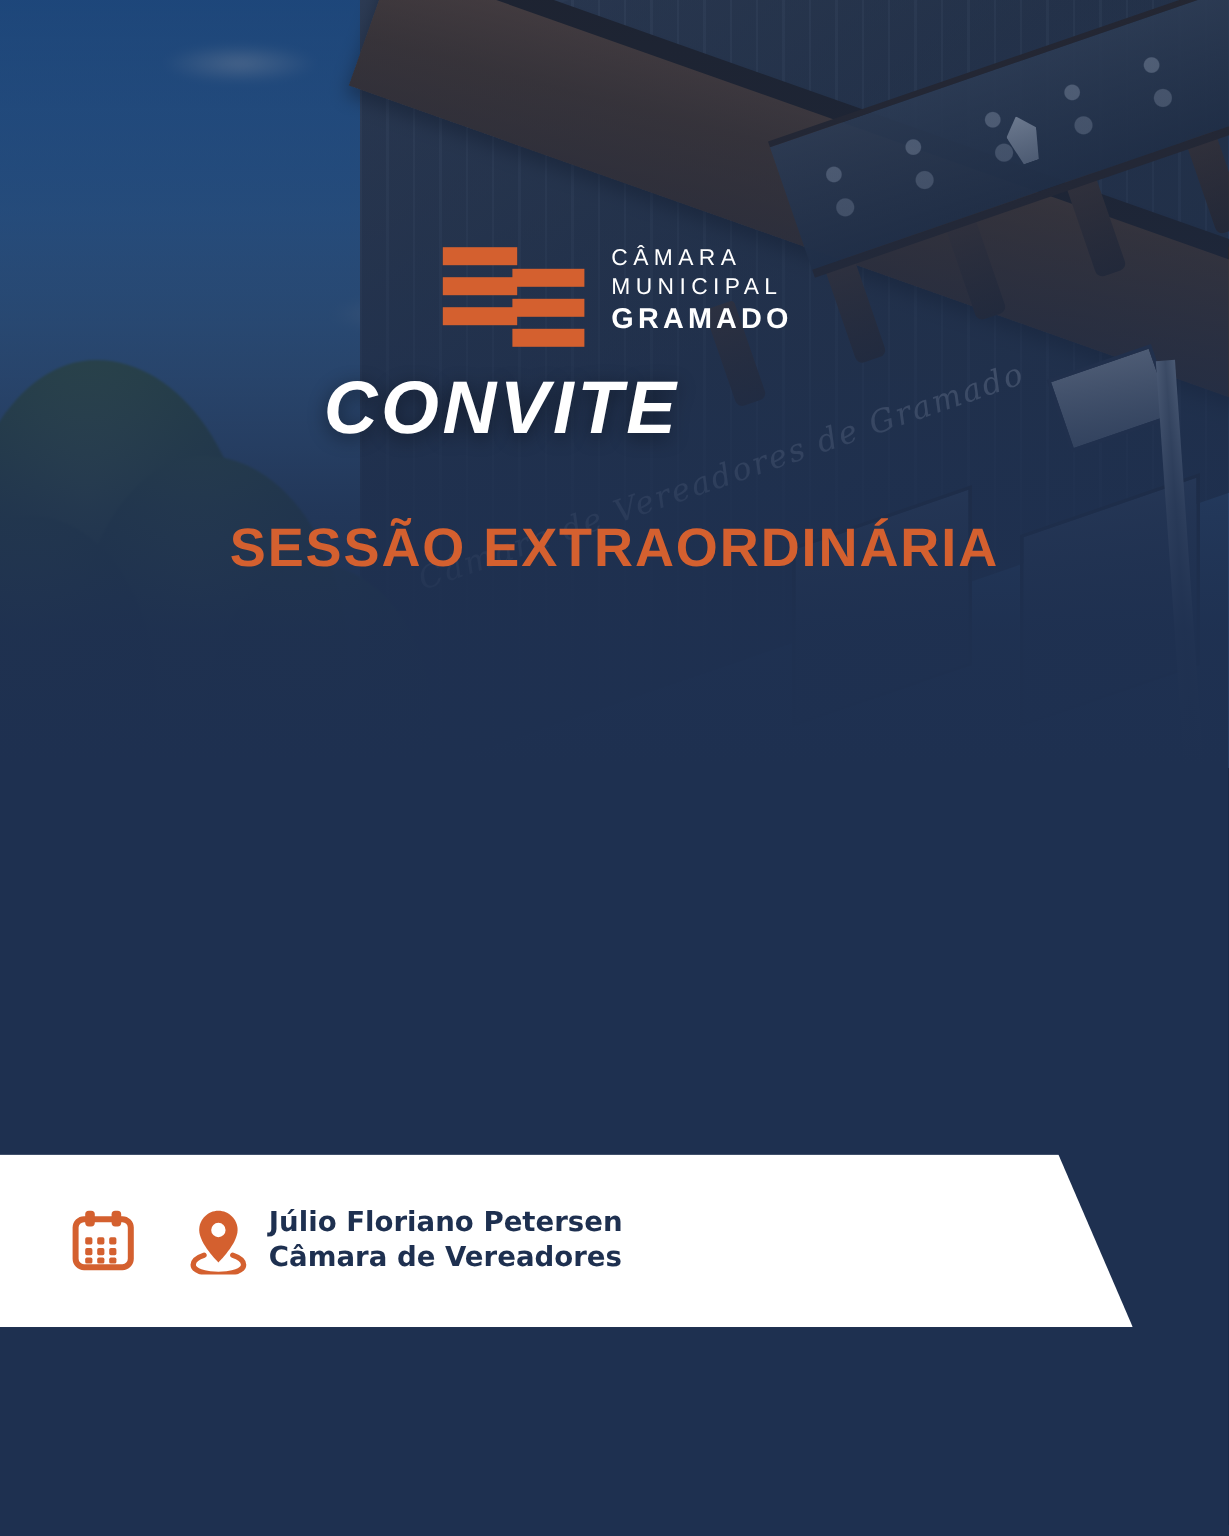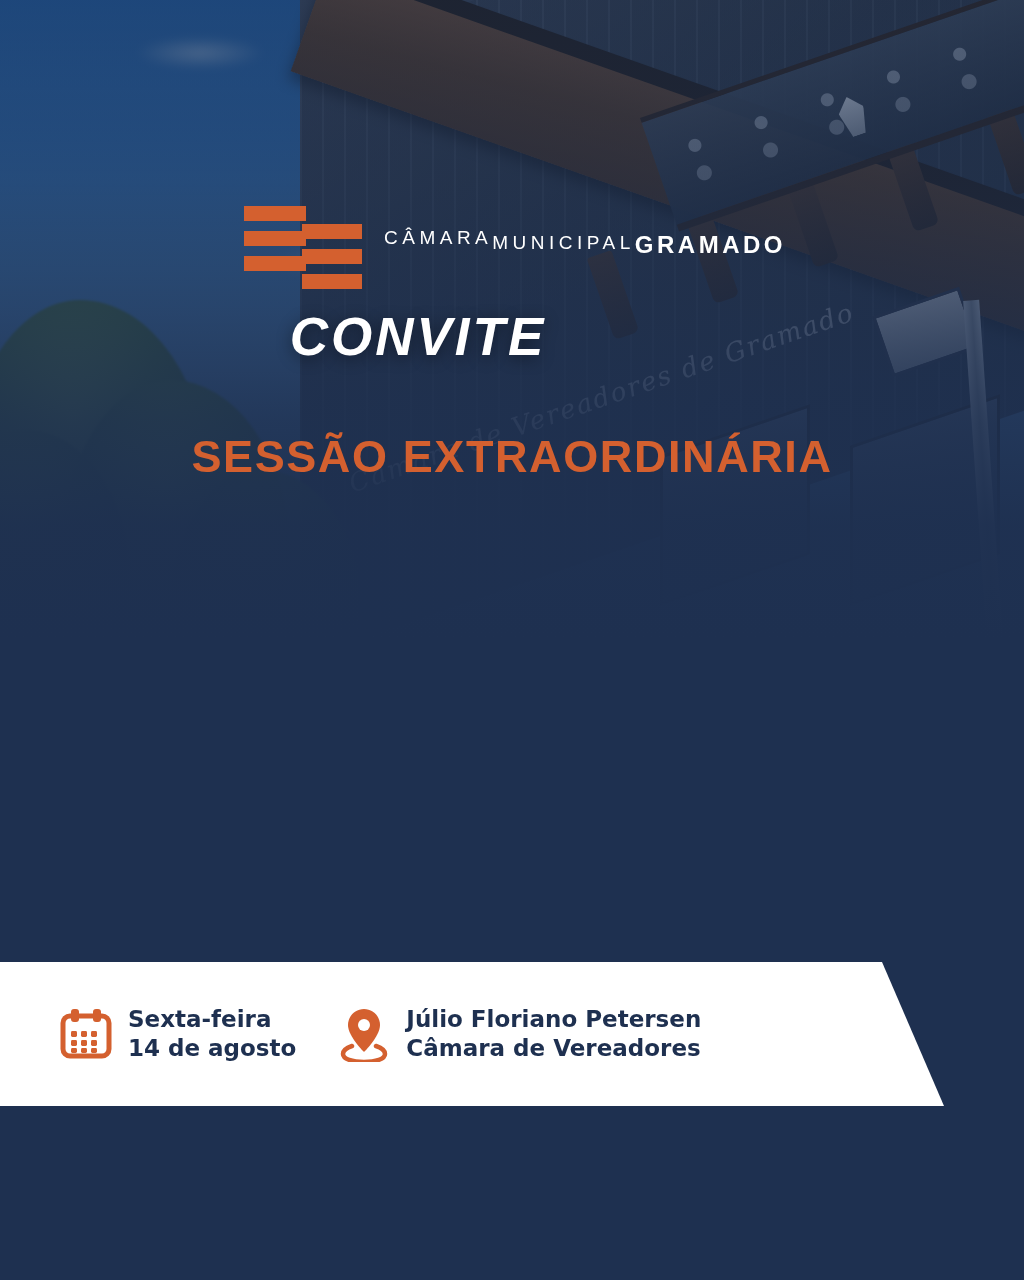--- a/index.html
+++ b/index.html
@@ -137,33 +137,33 @@
   }
   .logo-mark { position:relative; width:124px; height:92px; }
   .logo-mark span {
     position:absolute; display:block; height:15px; background:#D4602F;
   }
   .bar-l { left:6px;  width:62px; }
   .bar-r { left:64px; width:60px; }
   .bl1 { top:10px; } .bl2 { top:35px; } .bl3 { top:60px; }
   .br1 { top:28px; } .br2 { top:53px; } .br3 { top:78px; }
 
-  .logo-text { display:flex; flex-direction:row; line-height:1; }
+  .logo-text { display:flex; flex-direction:column; line-height:1; }
   .logo-l1, .logo-l2 {
     color:#fff; font-size:19px; font-weight:400; letter-spacing:4.5px;
   }
   .logo-l2 { margin-top:5px; }
   .logo-l3 {
     color:#fff; font-size:24px; font-weight:700; letter-spacing:3.5px; margin-top:5px;
   }
 
   
   .convite {
     position:absolute; left:0; top:310px; width:836px; text-align:center;
-    color:#ffffff; font-size:53px; font-weight:700; font-style:italic;
+    color:#ffffff; font-size:62px; font-weight:700; font-style:italic;
     letter-spacing:3px; line-height:1;
     text-shadow:0 3px 16px rgba(0,0,0,.45);
   }
   .subtitle {
     position:absolute; left:0; top:434px; width:1024px; text-align:center;
     color:#D4602F; font-size:45px; font-weight:700; letter-spacing:1.6px; line-height:1;
   }
 
   
   .body-copy {
@@ -276,24 +276,20 @@
             <rect x="23" y="25" width="6" height="6" rx="1.4" fill="#D4602F"></rect>
             <rect x="33" y="25" width="6" height="6" rx="1.4" fill="#D4602F"></rect>
             <rect x="13" y="34" width="6" height="6" rx="1.4" fill="#D4602F"></rect>
             <rect x="23" y="34" width="6" height="6" rx="1.4" fill="#D4602F"></rect>
             <rect x="33" y="34" width="6" height="6" rx="1.4" fill="#D4602F"></rect>
             <rect x="13" y="42" width="6" height="5" rx="1.4" fill="#D4602F"></rect>
             <rect x="23" y="42" width="6" height="5" rx="1.4" fill="#D4602F"></rect>
             <rect x="33" y="42" width="6" height="5" rx="1.4" fill="#D4602F"></rect>
           </svg>
         </span>
-        <span class="info-text">
-          <span>Sexta-feira</span><br>
-          <span>14 de agosto</span>
-        </span>
       </div>
 
 
       <div class="info-item">
         <span class="icon-wrap">
           <svg viewBox="0 0 56 56" aria-hidden="true">
             <path d="M28 3C19.2 3 12 10.2 12 19c0 11.5 16 27 16 27s16-15.5 16-27C44 10.2 36.8 3 28 3z" fill="#D4602F"></path>
             <circle cx="28" cy="19" r="6" fill="#ffffff"></circle>
             <path d="M16 40c-6 2-9 5-9 8 0 5 9.4 8 21 8s21-3 21-8c0-3-3-6-9-8" fill="none" stroke="#D4602F" stroke-width="4.5" stroke-linecap="round"></path>
           </svg>

